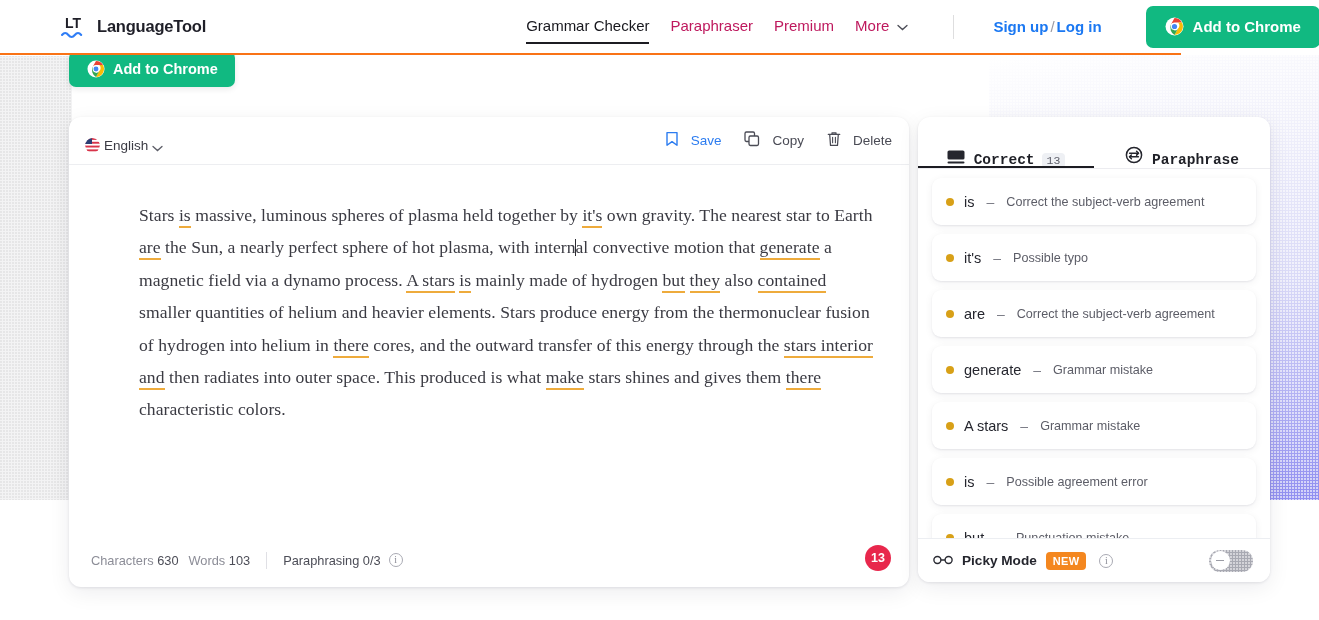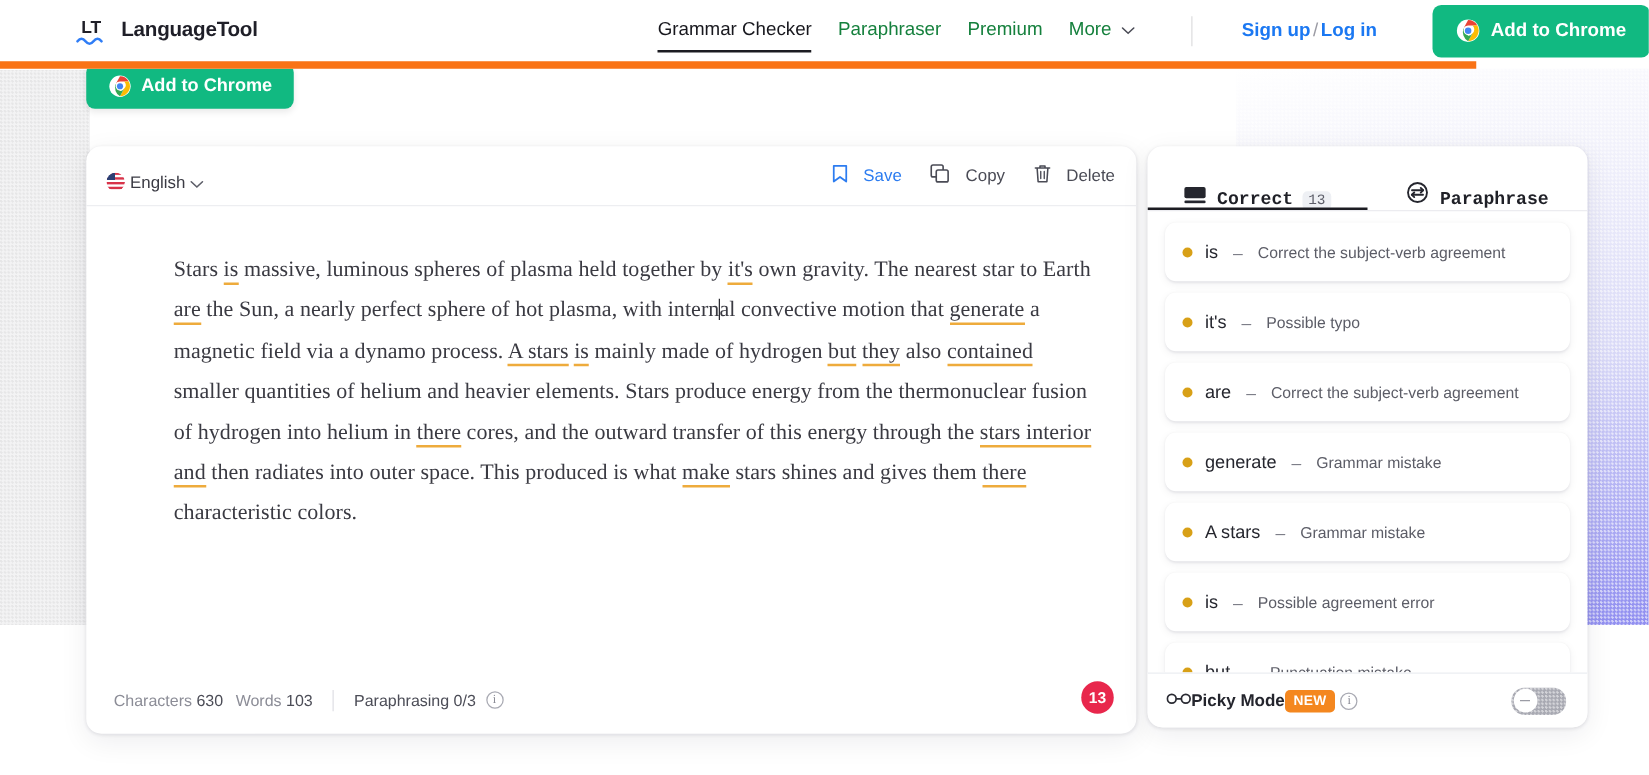--- a/index.html
+++ b/index.html
@@ -29,29 +29,29 @@
     background-image: radial-gradient(circle at 1px 1px, rgba(255,255,255,0.6) 1px, transparent 0);
     background-size: 3px 3px;
   }
   .bg-cover-left { position: absolute; left: 0; top: 0; width: 72px; height: 56px; background: #ffffff; z-index: 2; }
 
   
   .header {
     position: absolute; left: 0; top: 0; width: 1181px; height: 55px;
     background: #ffffff; z-index: 40;
     display: flex; align-items: center;
-    border-bottom: 6px solid #f97316;
+    border-bottom: 2px solid #f97316;
   }
   .brand { display: flex; align-items: center; gap: 9px; margin-left: 58px; }
   .brand-logo { width: 30px; height: 32px; position: relative; flex: 0 0 auto; }
   .brand-text-main { font-size: 16.5px; font-weight: bold; color: #1f1f28; line-height: 1.1; letter-spacing: -0.2px; }
   .brand-text-sub { font-size: 12.5px; color: #54555f; line-height: 1.35; margin-top: 2px; }
 
   .nav { display: flex; align-items: center; gap: 21px; margin-left: 320px; }
-  .nav-item { font-size: 15px; color: #15803d; cursor: pointer; white-space: nowrap; position: relative; padding-bottom: 3px; }
+  .nav-item { font-size: 15px; color: #be185d; cursor: pointer; white-space: nowrap; position: relative; padding-bottom: 3px; }
   .nav-item.active { color: #17171d; }
   .nav-item.active::after {
     content: ""; position: absolute; left: 0; right: 0; bottom: -7px; height: 2px; background: #1c1c22;
   }
   .nav-caret { display: inline-block; margin-left: 4px; font-size: 11px; color: #55555f; }
   .nav-divider { width: 1px; height: 24px; background: #dededf; margin: 0 18px 0 24px; }
   .auth { font-size: 15px; font-weight: bold; color: #1b78f2; white-space: nowrap; cursor: pointer; }
   .auth .slash { color: #9a9aa3; font-weight: normal; margin: 0 2px; }
   .cta {
     display: inline-flex; align-items: center; gap: 9px;
@@ -137,21 +137,21 @@
     height: 47px; padding: 0 14px; margin-bottom: 9px;
     background: #ffffff; border-radius: 9px; cursor: pointer;
     box-shadow: 0 1px 2px rgba(16,18,48,0.07), 0 2px 8px rgba(16,18,48,0.06);
   }
   .dot { width: 8px; height: 8px; border-radius: 50%; background: #d8a017; flex: 0 0 auto; }
   .sugg-word { font-size: 14.5px; color: #25262e; }
   .sugg-dash { font-size: 14px; color: #7d7e88; margin: 0 2px; }
   .sugg-desc { font-size: 12.6px; color: #5c5d67; }
 
   .picky {
-    height: 44px; display: flex; align-items: center; gap: 0;
+    height: 44px; display: flex; align-items: center; gap: 9px;
     padding: 0 17px 0 15px; border-top: 1px solid #eceef2; background: #ffffff;
   }
   .picky-label { font-size: 13.6px; font-weight: bold; color: #24252d; }
   .new-badge { background: #f4871f; color: #ffffff; font-size: 11px; font-weight: bold; border-radius: 4px; padding: 3px 7px; letter-spacing: 0.3px; }
   .toggle {
     margin-left: auto; width: 44px; height: 22px; border-radius: 11px; background: #a8a9b2;
     position: relative; cursor: pointer;
     background-image: radial-gradient(circle at 1px 1px, rgba(255,255,255,0.5) 1px, transparent 0);
     background-size: 3px 3px;
   }

